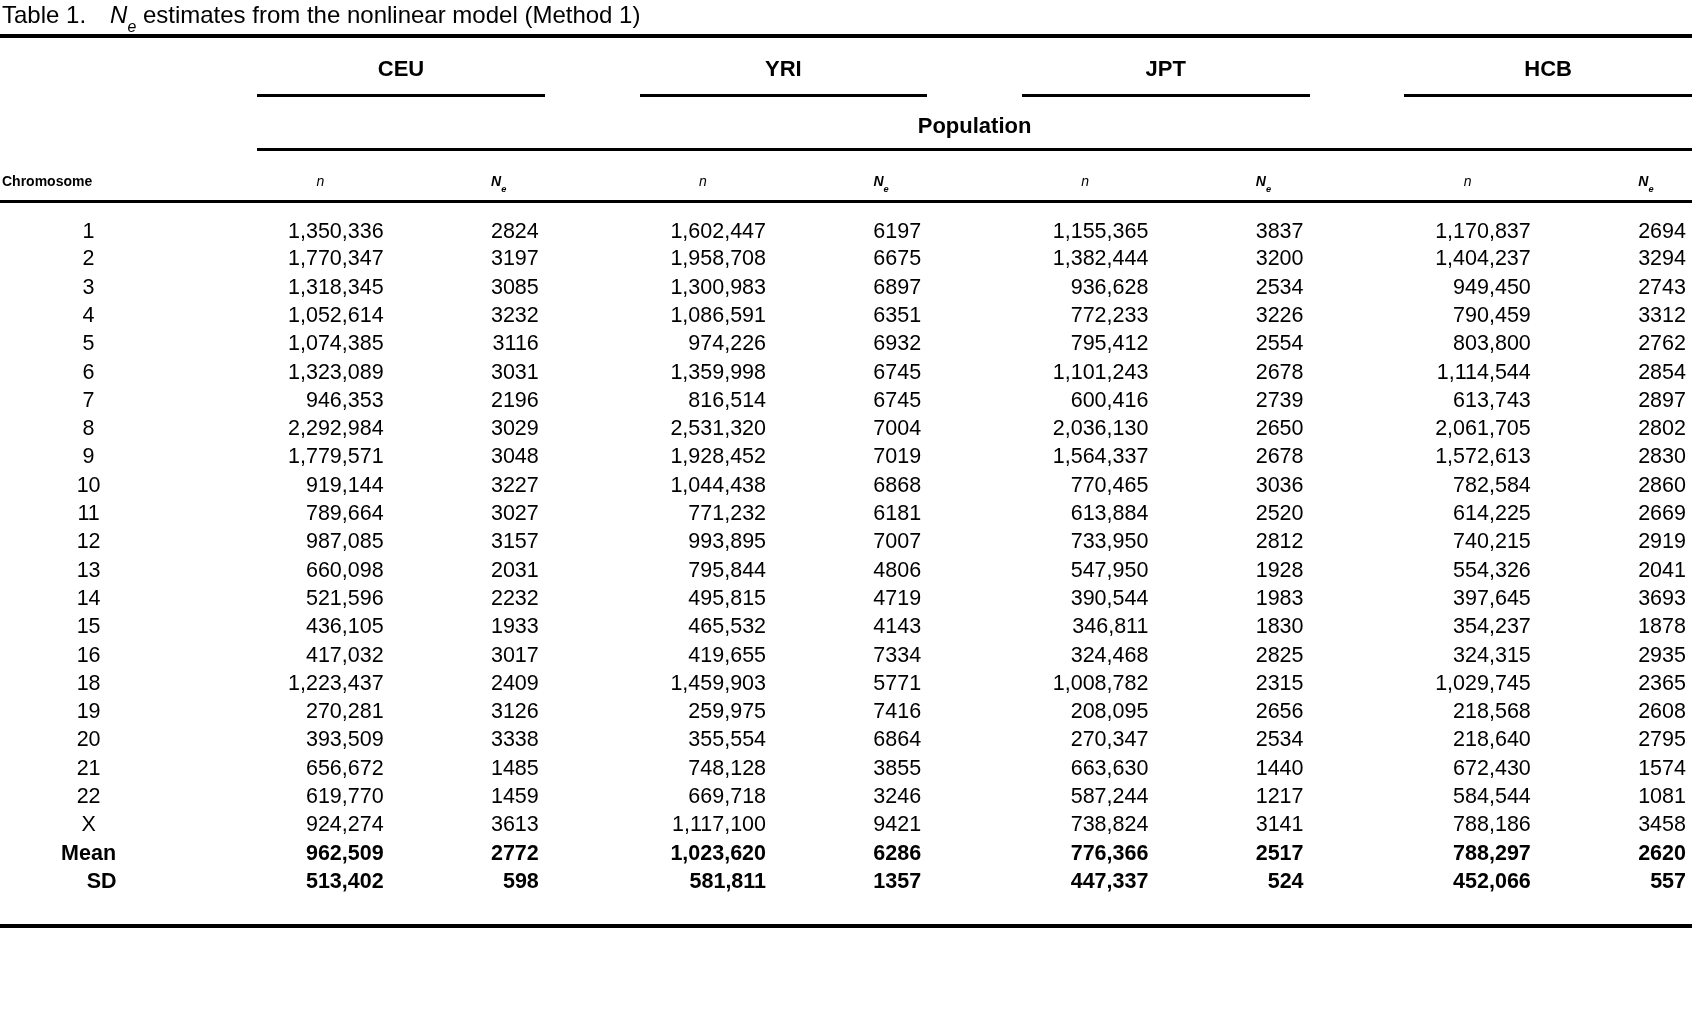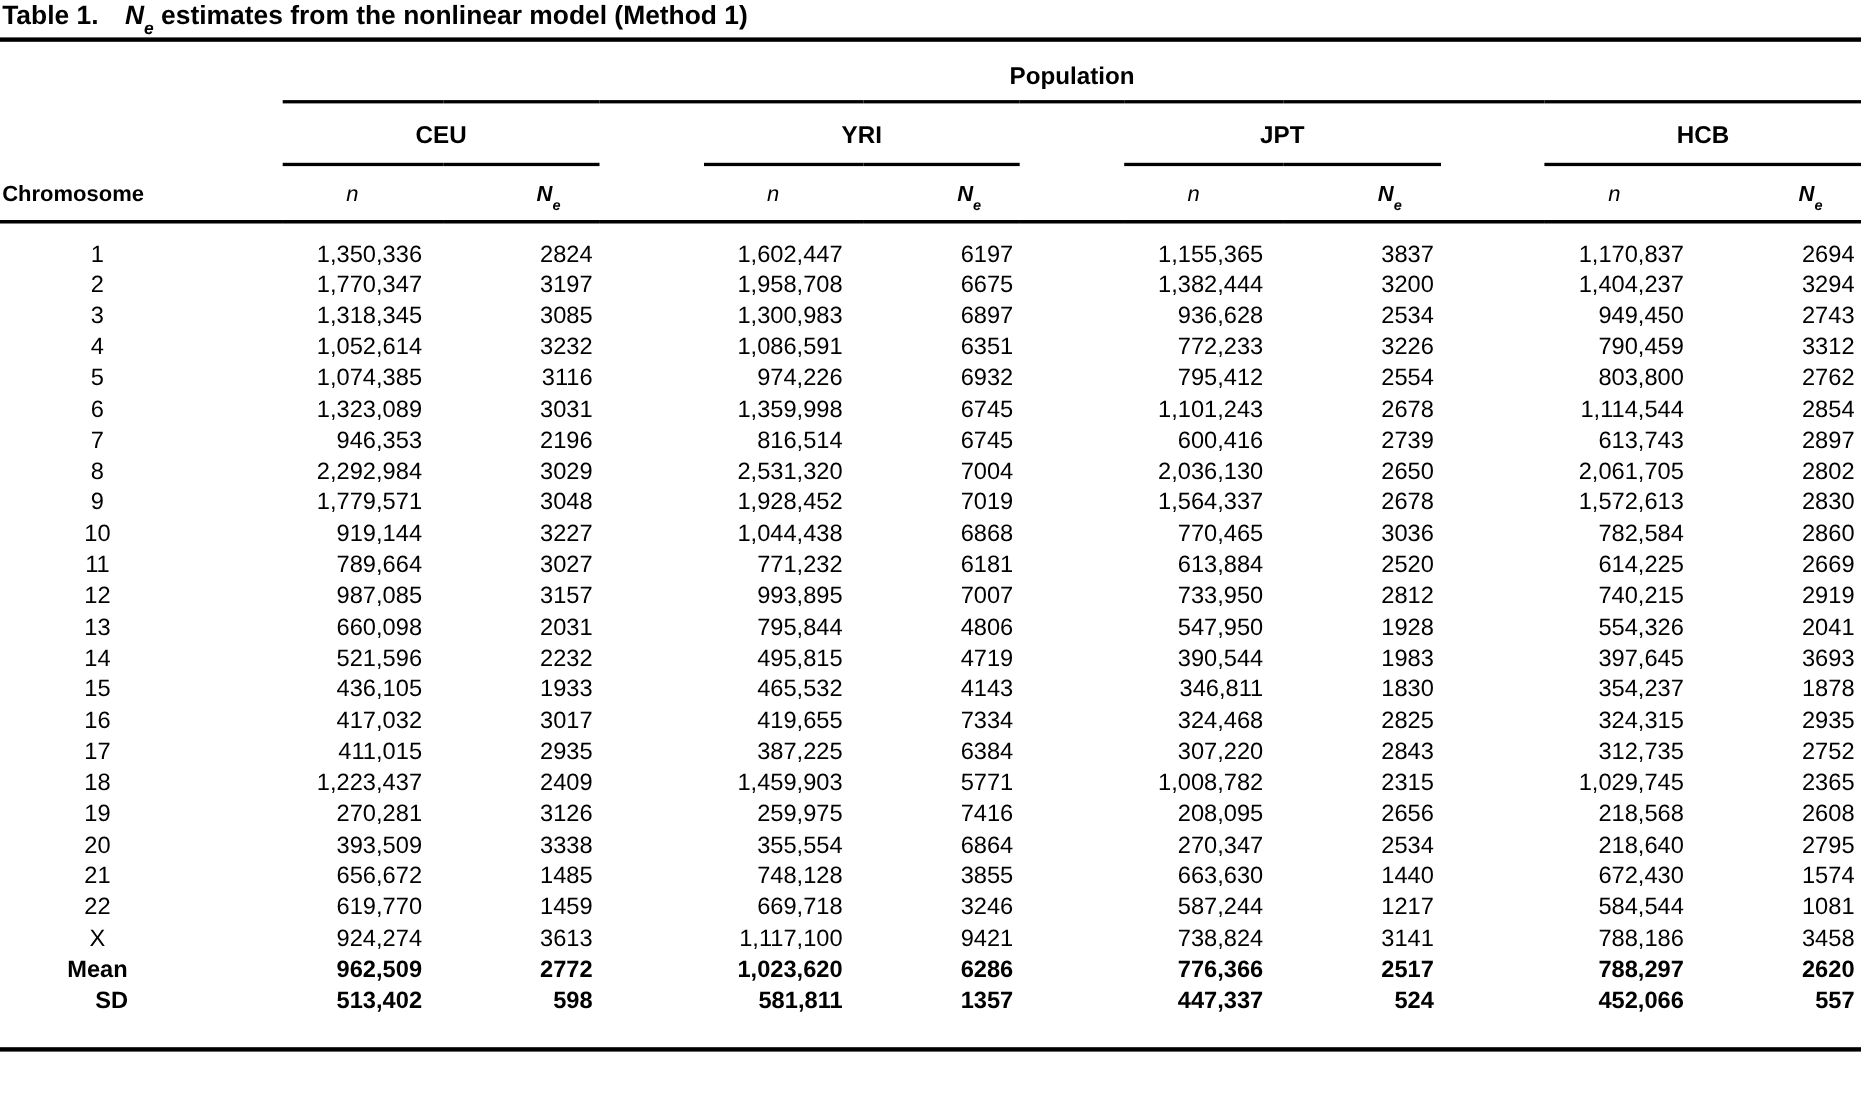--- a/index.html
+++ b/index.html
@@ -9,21 +9,21 @@
     height: 1009px;
     background: #ffffff;
     color: #000000;
     font-family: "Liberation Sans", sans-serif;
     overflow: hidden;
     position: relative;
   }
   
   .title {
     font-size: 24px;
-    font-weight: bold;
+    font-weight: normal;
     line-height: 28px;
     padding: 1px 0 5px 2px;
     white-space: nowrap;
   }
   .title .t-num { margin-right: 24px; }
   .ital { font-style: italic; }
   sub.subE {
     font-size: 66%;
     font-style: italic;
     line-height: 0;
@@ -43,21 +43,21 @@
     border-bottom: 3px solid #000;
   }
   th.grp-h {
     font-size: 22px;
     text-align: center;
     vertical-align: bottom;
     padding-bottom: 12px;
     height: 57px;
     border-bottom: 3px solid #000;
   }
-  tr.subhead th { border-bottom: 3px solid #000; height: 52px; vertical-align: bottom; padding-bottom: 11px; font-size: 20px; }
+  tr.subhead th { border-bottom: 3px solid #000; height: 52px; vertical-align: bottom; padding-bottom: 11px; font-size: 14px; }
   th.chrom-h { text-align: left; padding-left: 2px; font-size: 22px; }
   th.n-h  { font-style: italic; font-weight: normal; text-align: center; padding-right: 19px; }
   th.ne-h { font-style: italic; font-weight: bold; text-align: center; padding-left: 50px; }
   th.sp-h { border-bottom: 0; }
   tr.subhead th.sp-b { border-bottom: 3px solid #000; }
   td { font-size: 21.5px; height: 28.3px; padding: 0; white-space: nowrap; line-height: 1; }
   td.chrom { text-align: center; padding-right: 80px; }
   td.n  { text-align: right; padding-right: 19px; }
   td.ne { text-align: right; padding-right: 6px; }
   tbody tr:first-child td { padding-top: 16px; height: 44px; }
@@ -93,31 +93,31 @@
       <col style="width:5.6%">
       <col style="width:8.6%">
         <col style="width:8.4%">
       <col style="width:5.6%">
       <col style="width:8.6%">
         <col style="width:8.4%">
     </colgroup>
     <thead>
       <tr>
         <th></th>
-        <th class="pop-h" colspan="11">Population</th>
-      </tr>
-      <tr>
-        <th></th>
         <th class="grp-h" colspan="2">CEU</th>
         <th class="sp-h"></th>
         <th class="grp-h" colspan="2">YRI</th>
         <th class="sp-h"></th>
         <th class="grp-h" colspan="2">JPT</th>
         <th class="sp-h"></th>
         <th class="grp-h" colspan="2">HCB</th>
+      </tr>
+      <tr>
+        <th></th>
+        <th class="pop-h" colspan="11">Population</th>
       </tr>
       <tr class="subhead">
         <th class="chrom-h">Chromosome</th>
         <th class="n-h">n</th>
         <th class="ne-h"><span>N</span><sub class="subE">e</sub></th>
         <th class="sp-b"></th>
         <th class="n-h">n</th>
         <th class="ne-h"><span>N</span><sub class="subE">e</sub></th>
         <th class="sp-b"></th>
         <th class="n-h">n</th>
@@ -346,34 +346,20 @@
           <td class="n">419,655</td>
           <td class="ne">7334</td>
           <td></td>
           <td class="n">324,468</td>
           <td class="ne">2825</td>
           <td></td>
           <td class="n">324,315</td>
           <td class="ne">2935</td>
         </tr>
         <tr>
-          <td class="chrom">17</td>
-          <td class="n">411,015</td>
-          <td class="ne">2935</td>
-          <td></td>
-          <td class="n">387,225</td>
-          <td class="ne">6384</td>
-          <td></td>
-          <td class="n">307,220</td>
-          <td class="ne">2843</td>
-          <td></td>
-          <td class="n">312,735</td>
-          <td class="ne">2752</td>
-        </tr>
-        <tr>
           <td class="chrom">18</td>
           <td class="n">1,223,437</td>
           <td class="ne">2409</td>
           <td></td>
           <td class="n">1,459,903</td>
           <td class="ne">5771</td>
           <td></td>
           <td class="n">1,008,782</td>
           <td class="ne">2315</td>
           <td></td>

